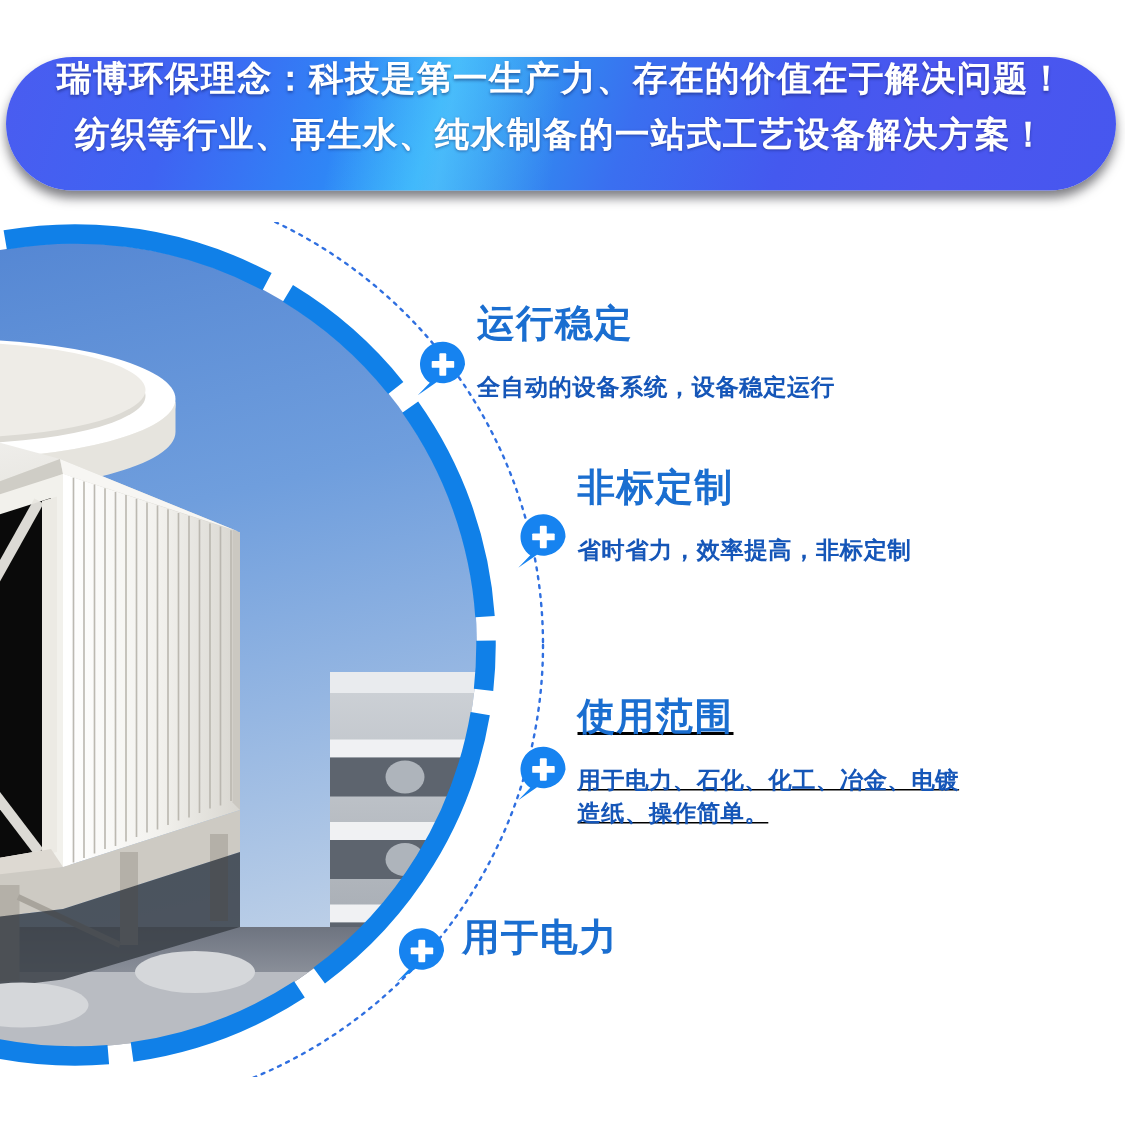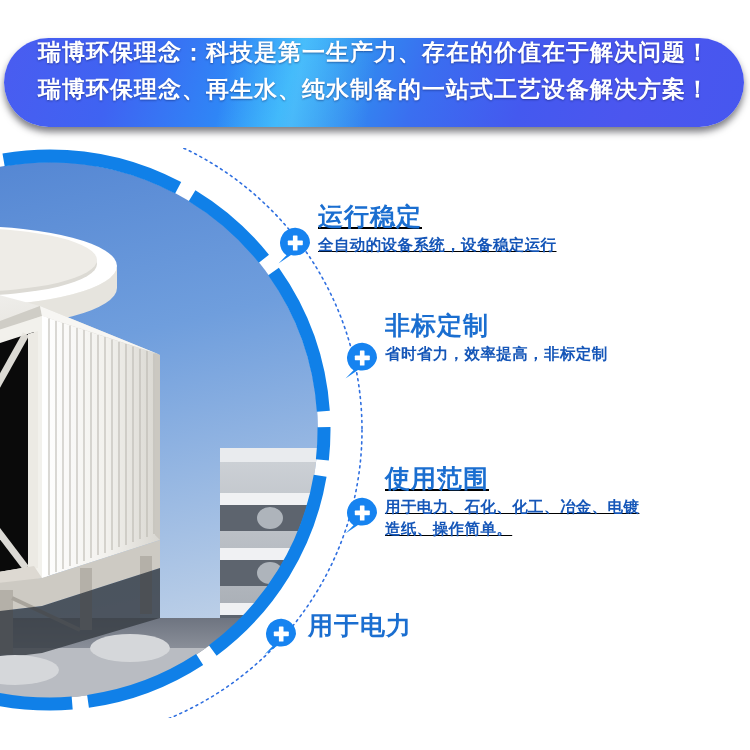--- a/index.html
+++ b/index.html
@@ -54,44 +54,44 @@
   .circle-zone svg{display:block;}
 
   
   .feature{position:absolute;}
   .f-title{
     color:#1a6ed0;font-size:25px;font-weight:bold;line-height:1.1;
     letter-spacing:1px;white-space:nowrap;
   }
   .f-sub{
     color:#1556b8;font-size:15.5px;font-weight:bold;line-height:1.42;
-    letter-spacing:.4px;white-space:nowrap;margin-top:3px;
+    letter-spacing:.4px;white-space:nowrap;margin-top:17px;
   }
   .pin{position:absolute;width:42px;height:42px;}
   .pin svg{display:block;}
 
-  .f1{left:318px;top:203px;text-decoration:underline;}
+  .f1{left:318px;top:203px;}
   .f1 .pin{left:-44px;top:22px;}
   .f2{left:385px;top:312px;}
   .f2 .pin{left:-44px;top:28px;}
   .f3{left:385px;top:465px;text-decoration:underline;}
   .f3 .pin{left:-44px;top:30px;}
   .f4{left:308px;top:612px;}
   .f4 .pin{left:-48px;top:4px;}
 </style>
 </head>
 <body>
 
 <div id="stage">
 
   <div class="banner-wrap">
     <div class="banner">
       <div class="banner-text">
         <span>瑞博环保理念：科技是第一生产力、存在的价值在于解决问题！</span>
-        <span>瑞博环保理念、再生水、纯水制备的一站式工艺设备解决方案！</span>
+        <span>纺织等行业、再生水、纯水制备的一站式工艺设备解决方案！</span>
       </div>
     </div>
   </div>
 
   <div class="circle-zone">
     <svg width="620" height="570" viewBox="0 0 620 570">
       <defs>
         <clipPath id="photoClip">
           <circle cx="300" cy="282" r="268"></circle>
         </clipPath>

